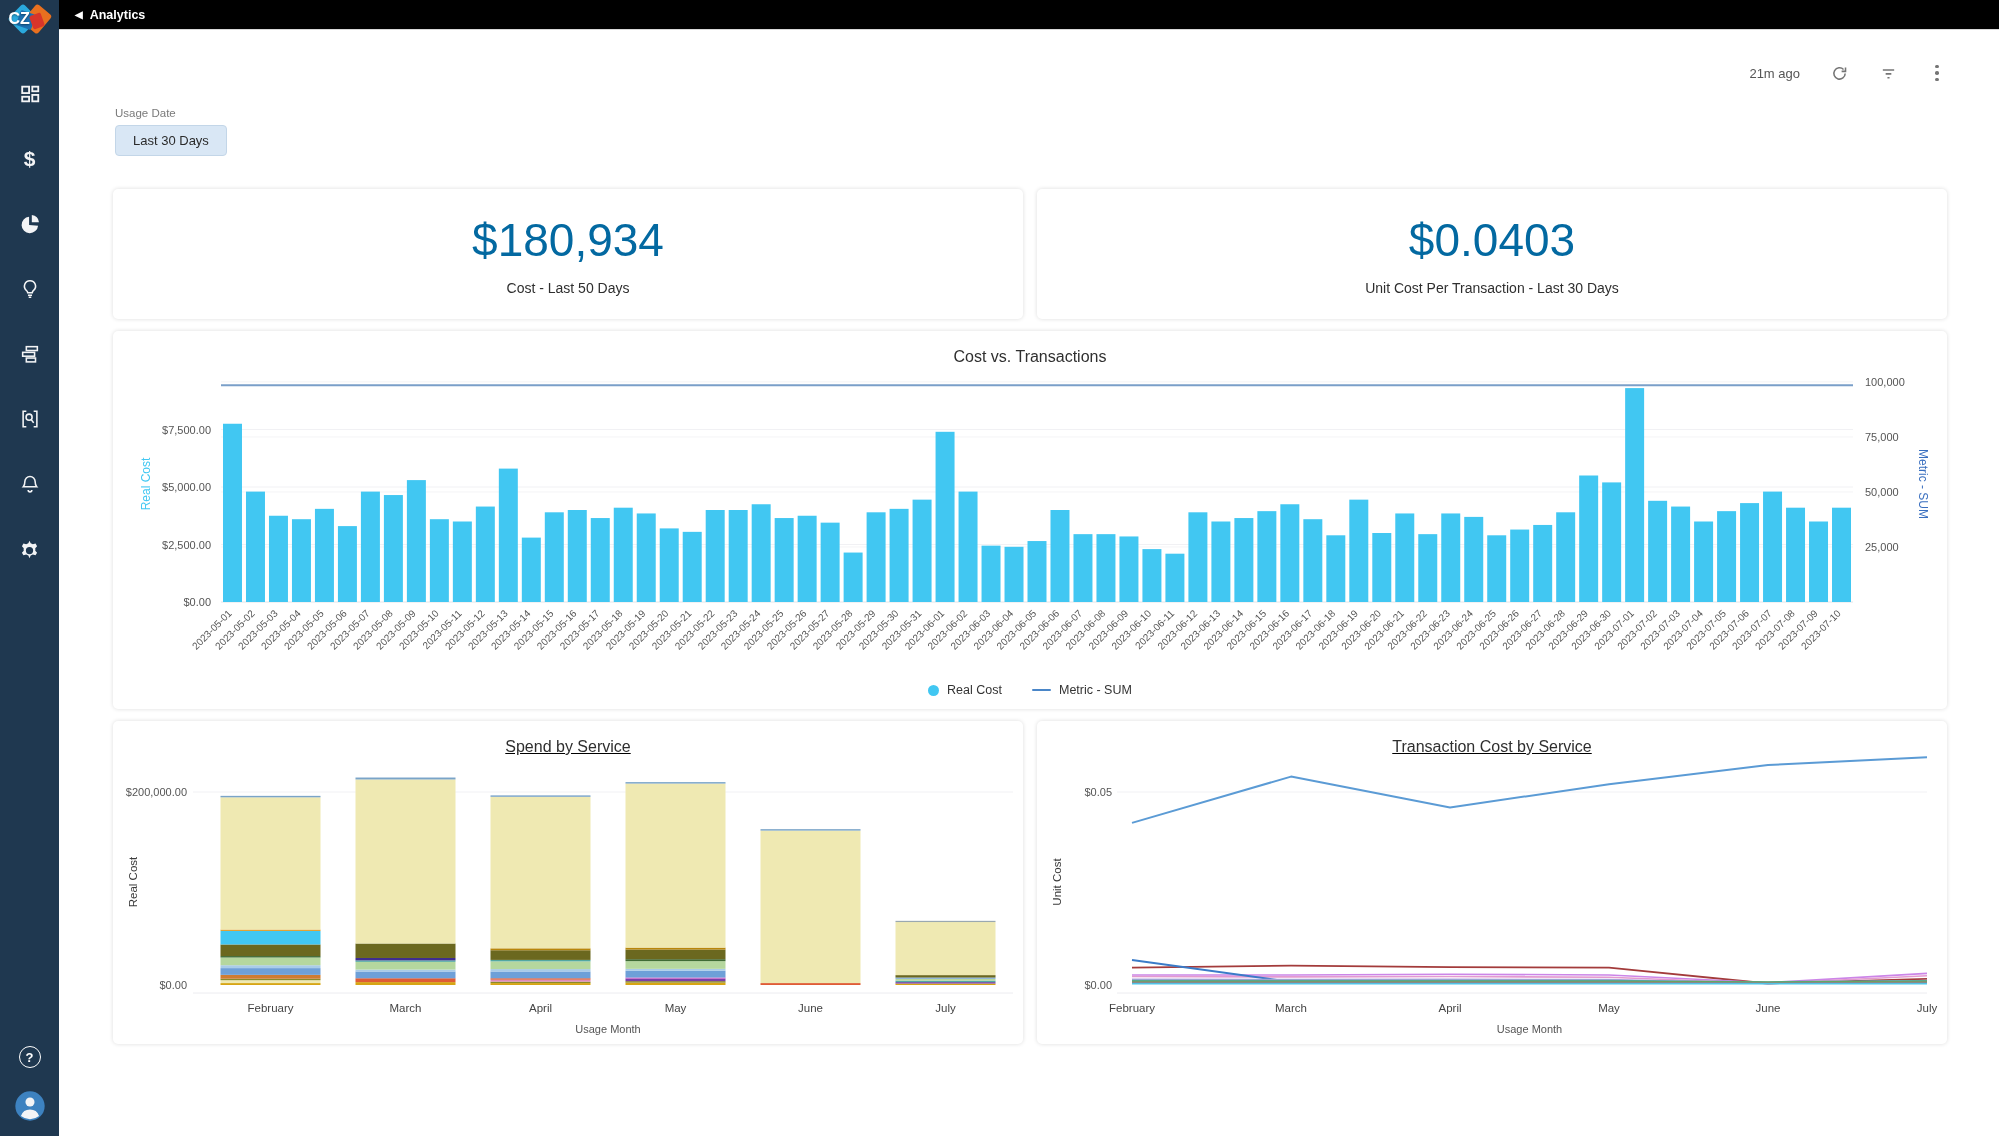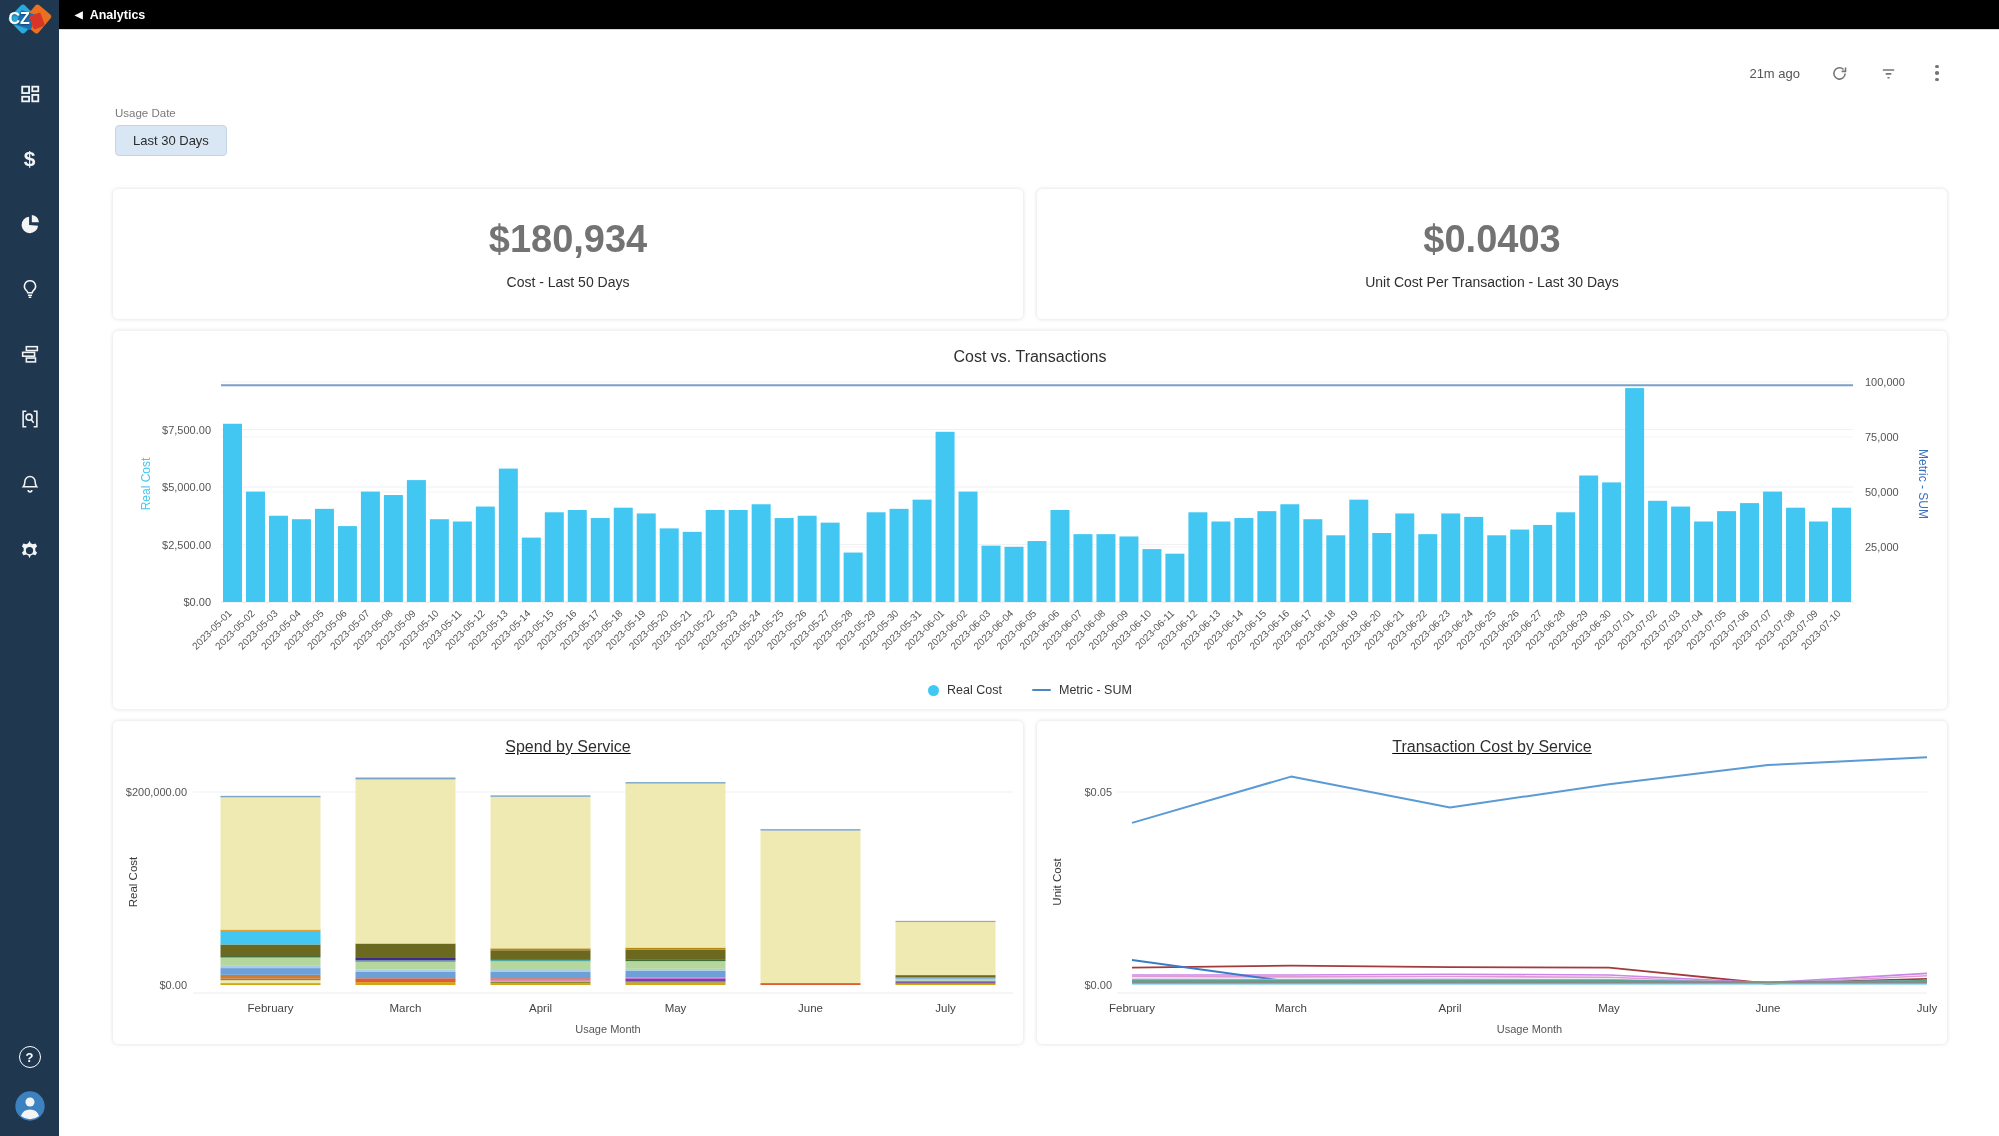--- a/index.html
+++ b/index.html
@@ -35,21 +35,21 @@
   .kebab { display:flex; flex-direction:column; gap:3px; }
   .kebab i { width:3.5px; height:3.5px; background:#757575; border-radius:50%; }
 
   .filter-label { position:absolute; left:56px; top:76px; font-size:11.5px; color:#7a7a7a; }
   .filter-btn { position:absolute; left:56px; top:94px; background:#d9e7f5; border:1px solid #c3d6e8; border-radius:4px; padding:7px 17px; font-size:13px; color:#2b2b2b; cursor:pointer; }
 
   .card { background:#fff; border-radius:5px; box-shadow:0 0 4px rgba(0,0,0,.14); }
 
   .kpi-row { position:absolute; left:54px; right:52px; top:158px; height:130px; display:flex; gap:14px; }
   .kpi-card { flex:1; display:flex; flex-direction:column; align-items:center; justify-content:center; }
-  .kpi-value { font-size:38px; font-weight:700; color:#737373; }
+  .kpi-value { font-size:46px; font-weight:400; color:#0369a1; }
   .kpi-label { margin-top:13px; font-size:14px; color:#2f2f2f; }
 
   .chart-card-1 { position:absolute; left:54px; top:300px; width:1834px; height:378px; }
   .chart-title { text-align:center; padding-top:17px; font-size:16px; color:#2f2f2f; }
   .axis-title { position:absolute; font-size:12px; white-space:nowrap; text-align:center; width:100px; }
   .rot-ccw { transform:rotate(-90deg); }
   .rot-cw { transform:rotate(90deg); }
   .legend { position:absolute; bottom:12px; left:0; width:100%; display:flex; justify-content:center; gap:30px; }
   .legend-item { display:flex; align-items:center; gap:8px; font-size:12.5px; color:#333; cursor:pointer; }
   .legend-dot { width:11px; height:11px; border-radius:50%; }

